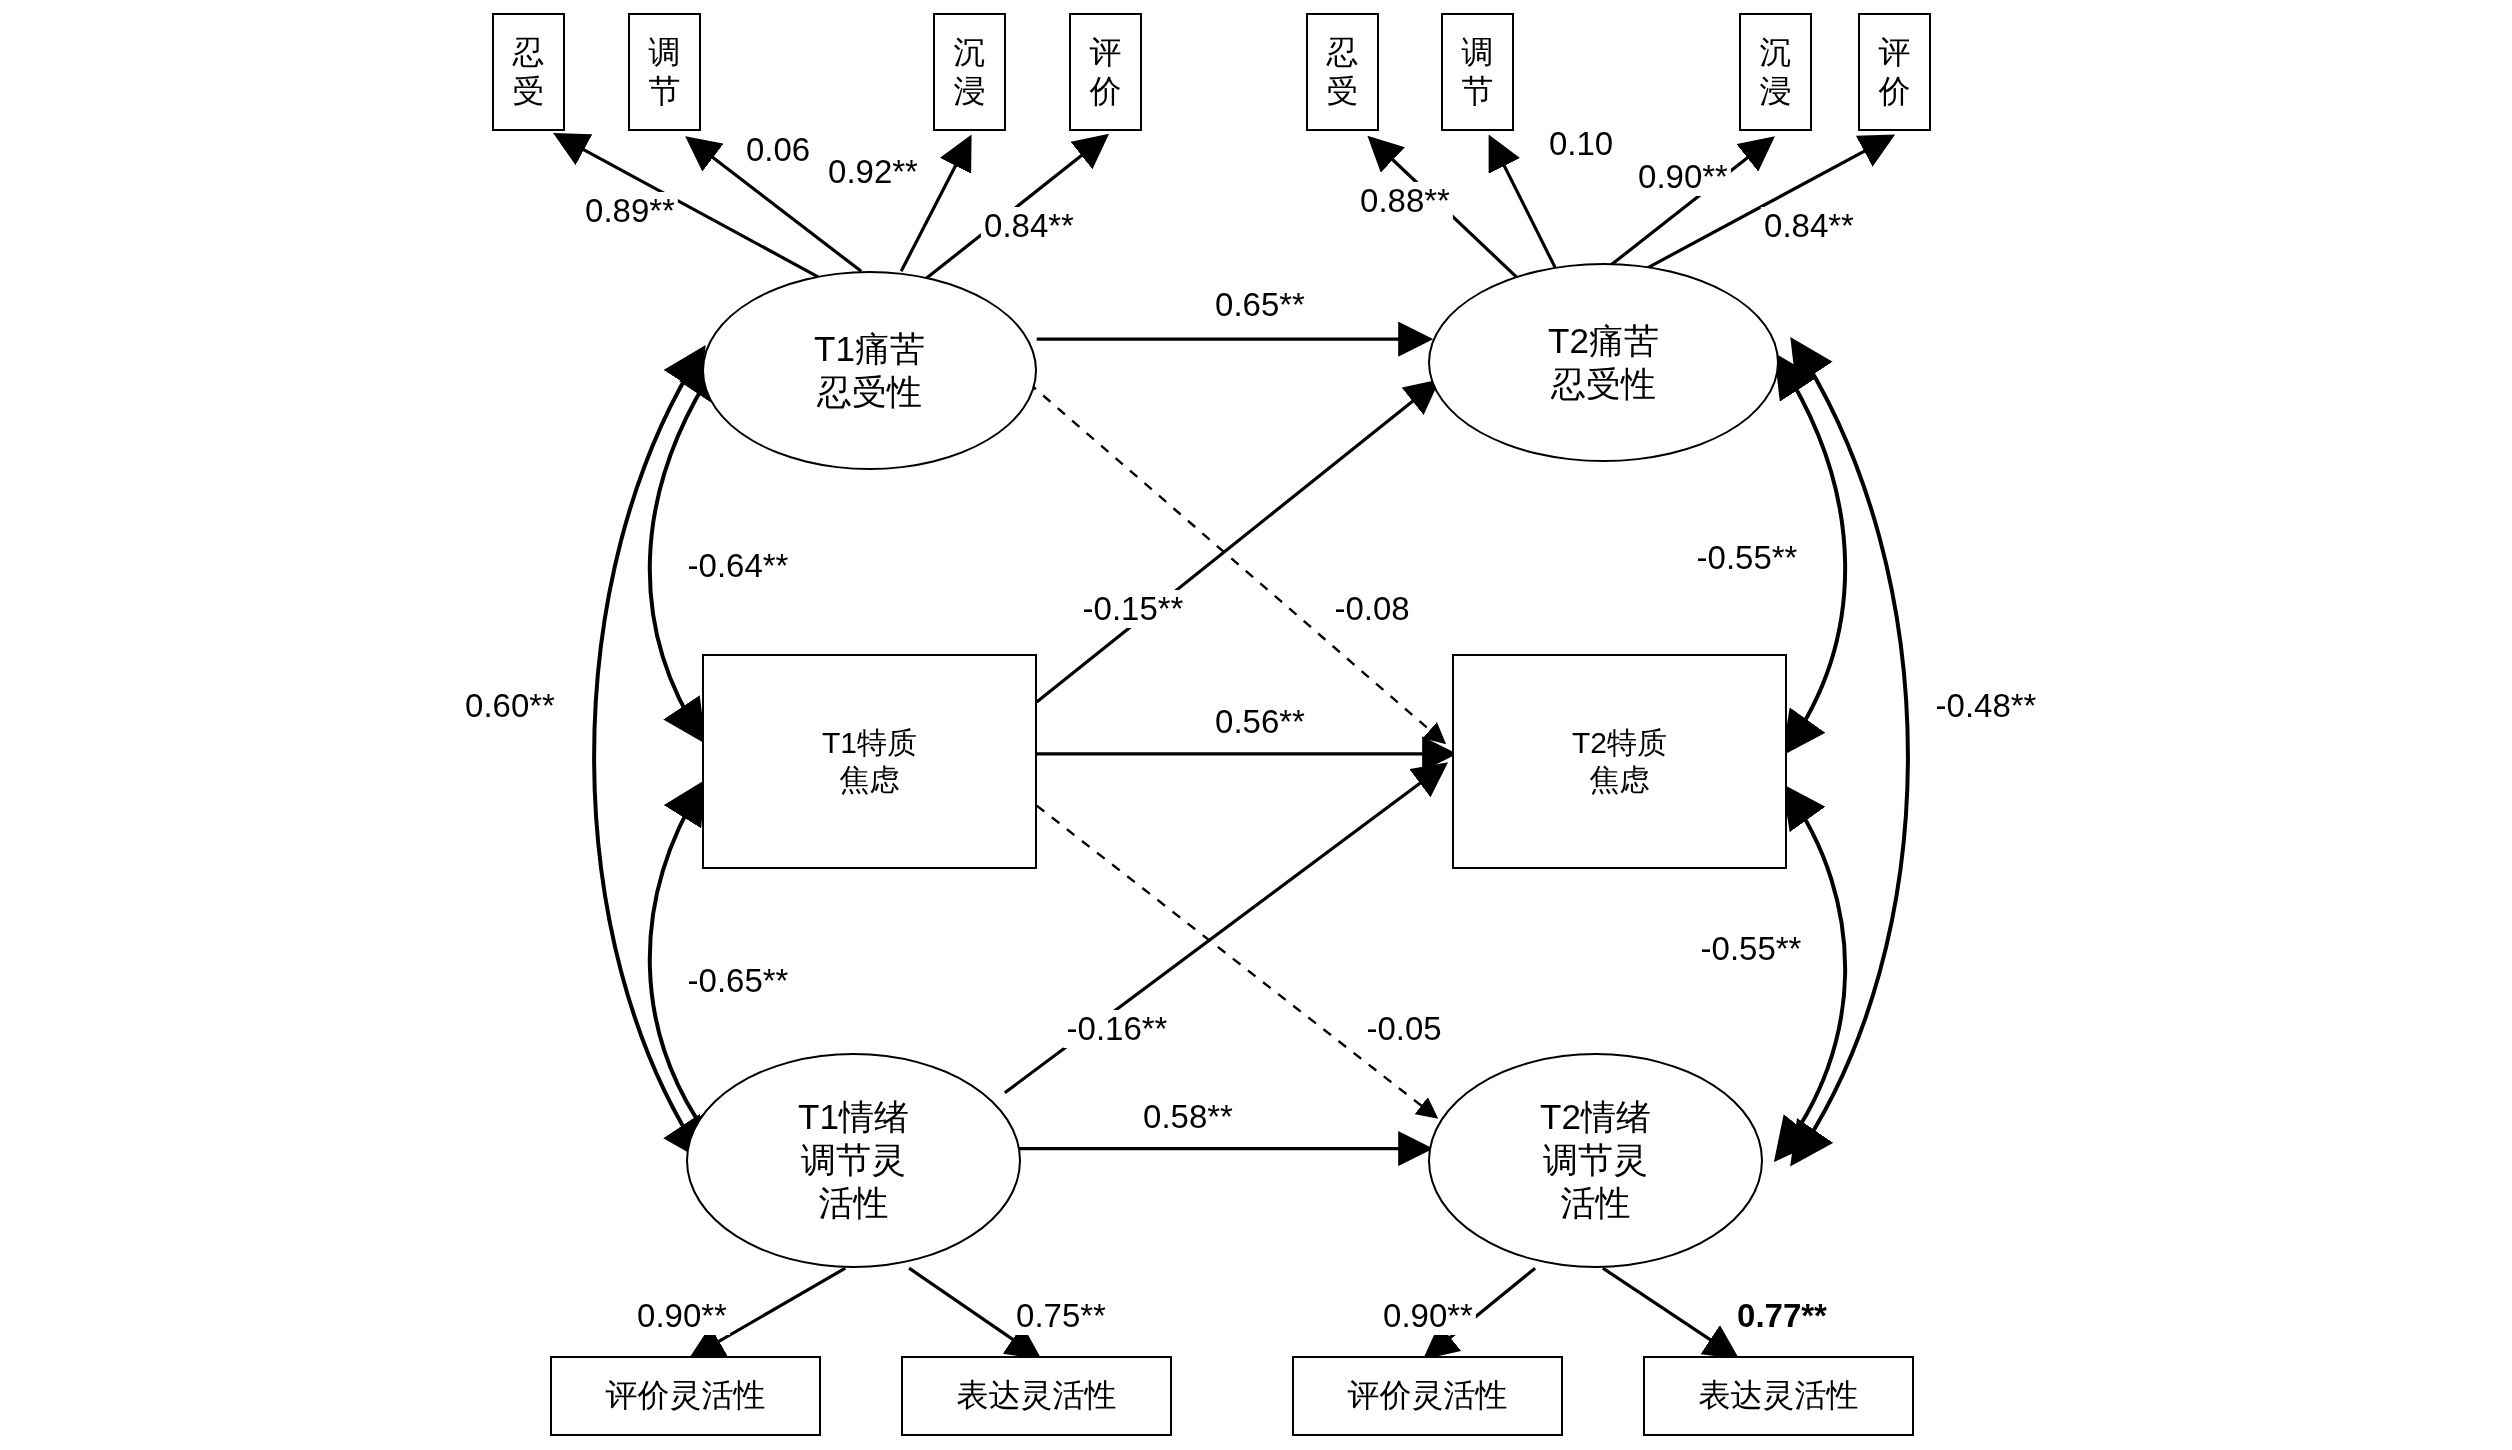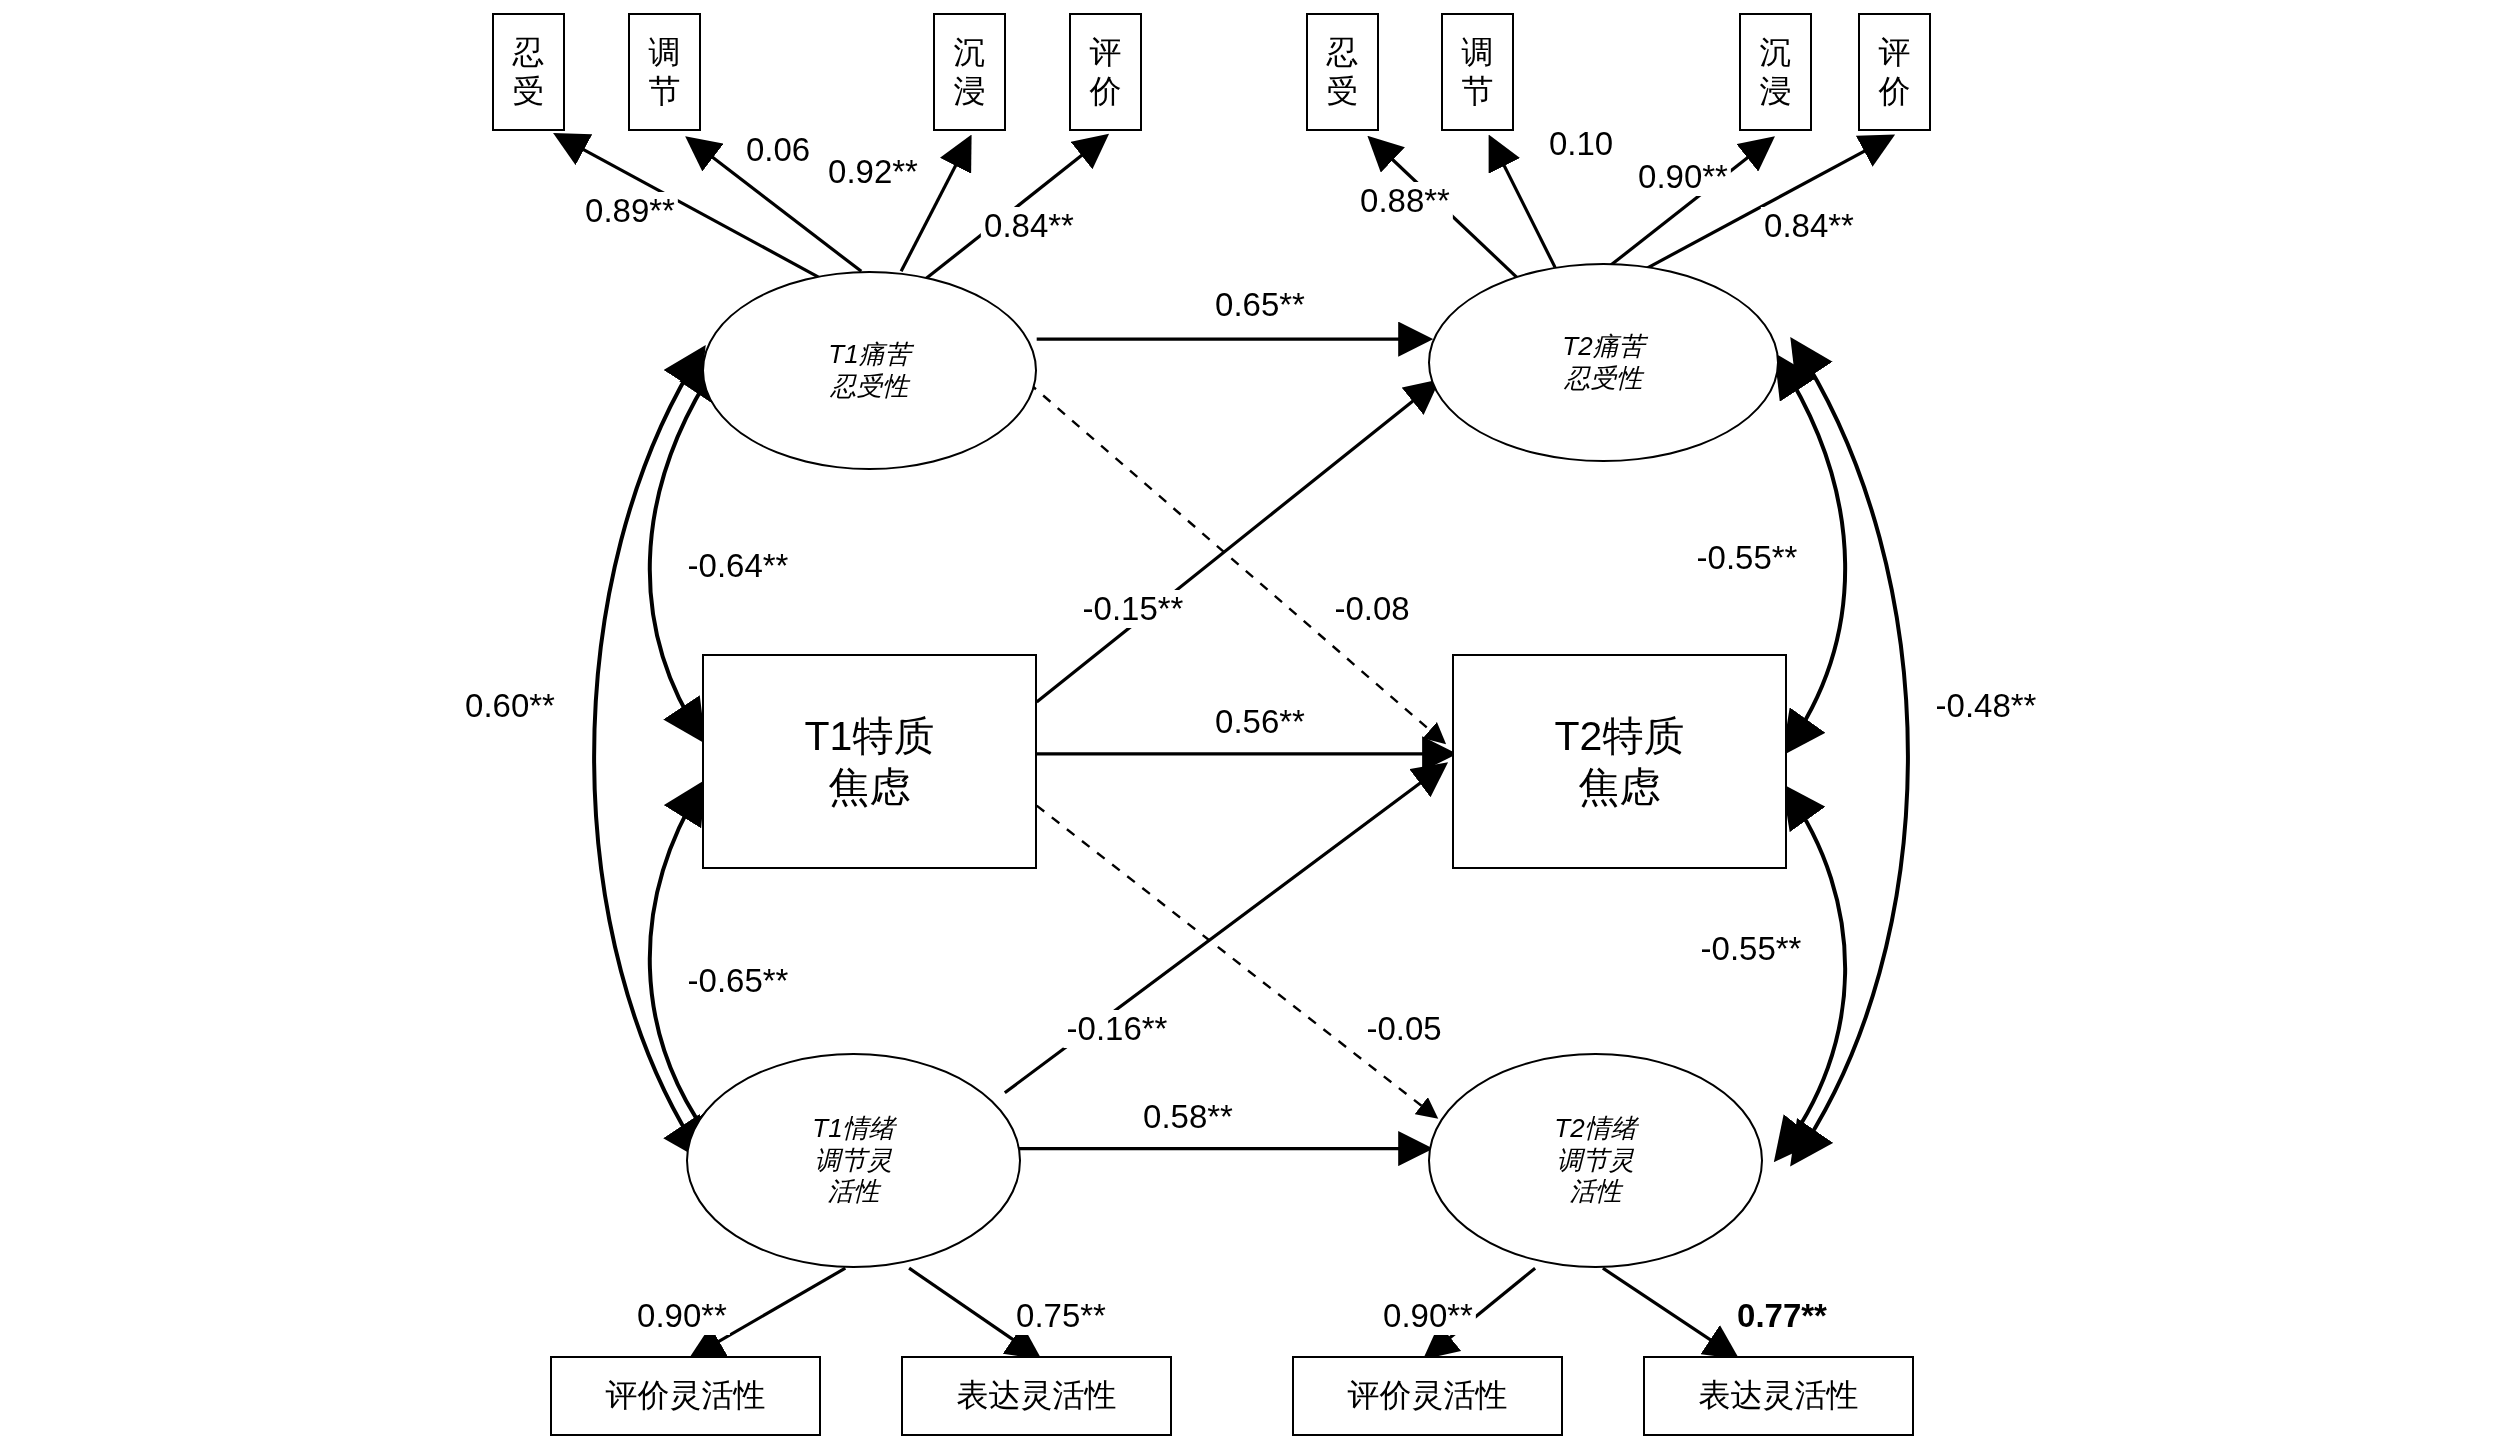--- a/index.html
+++ b/index.html
@@ -38,25 +38,24 @@
     white-space: pre-line;
   }
   .rect-ind {
     font-size: 32px;
   }
   .rect-ind-wide {
     font-size: 32px;
   }
   .ellipse {
     border-radius: 50%;
-    font-size: 26px;
-    font-style: italic;
+    font-size: 35px;
   }
   .rect-latent {
-    font-size: 41px;
+    font-size: 30px;
   }
   .edge-label {
     position: absolute;
     font-size: 33px;
     color: #000;
     background: #fff;
     padding: 0 3.2px;
     white-space: nowrap;
     transform: translate(-50%, -50%);
   }

